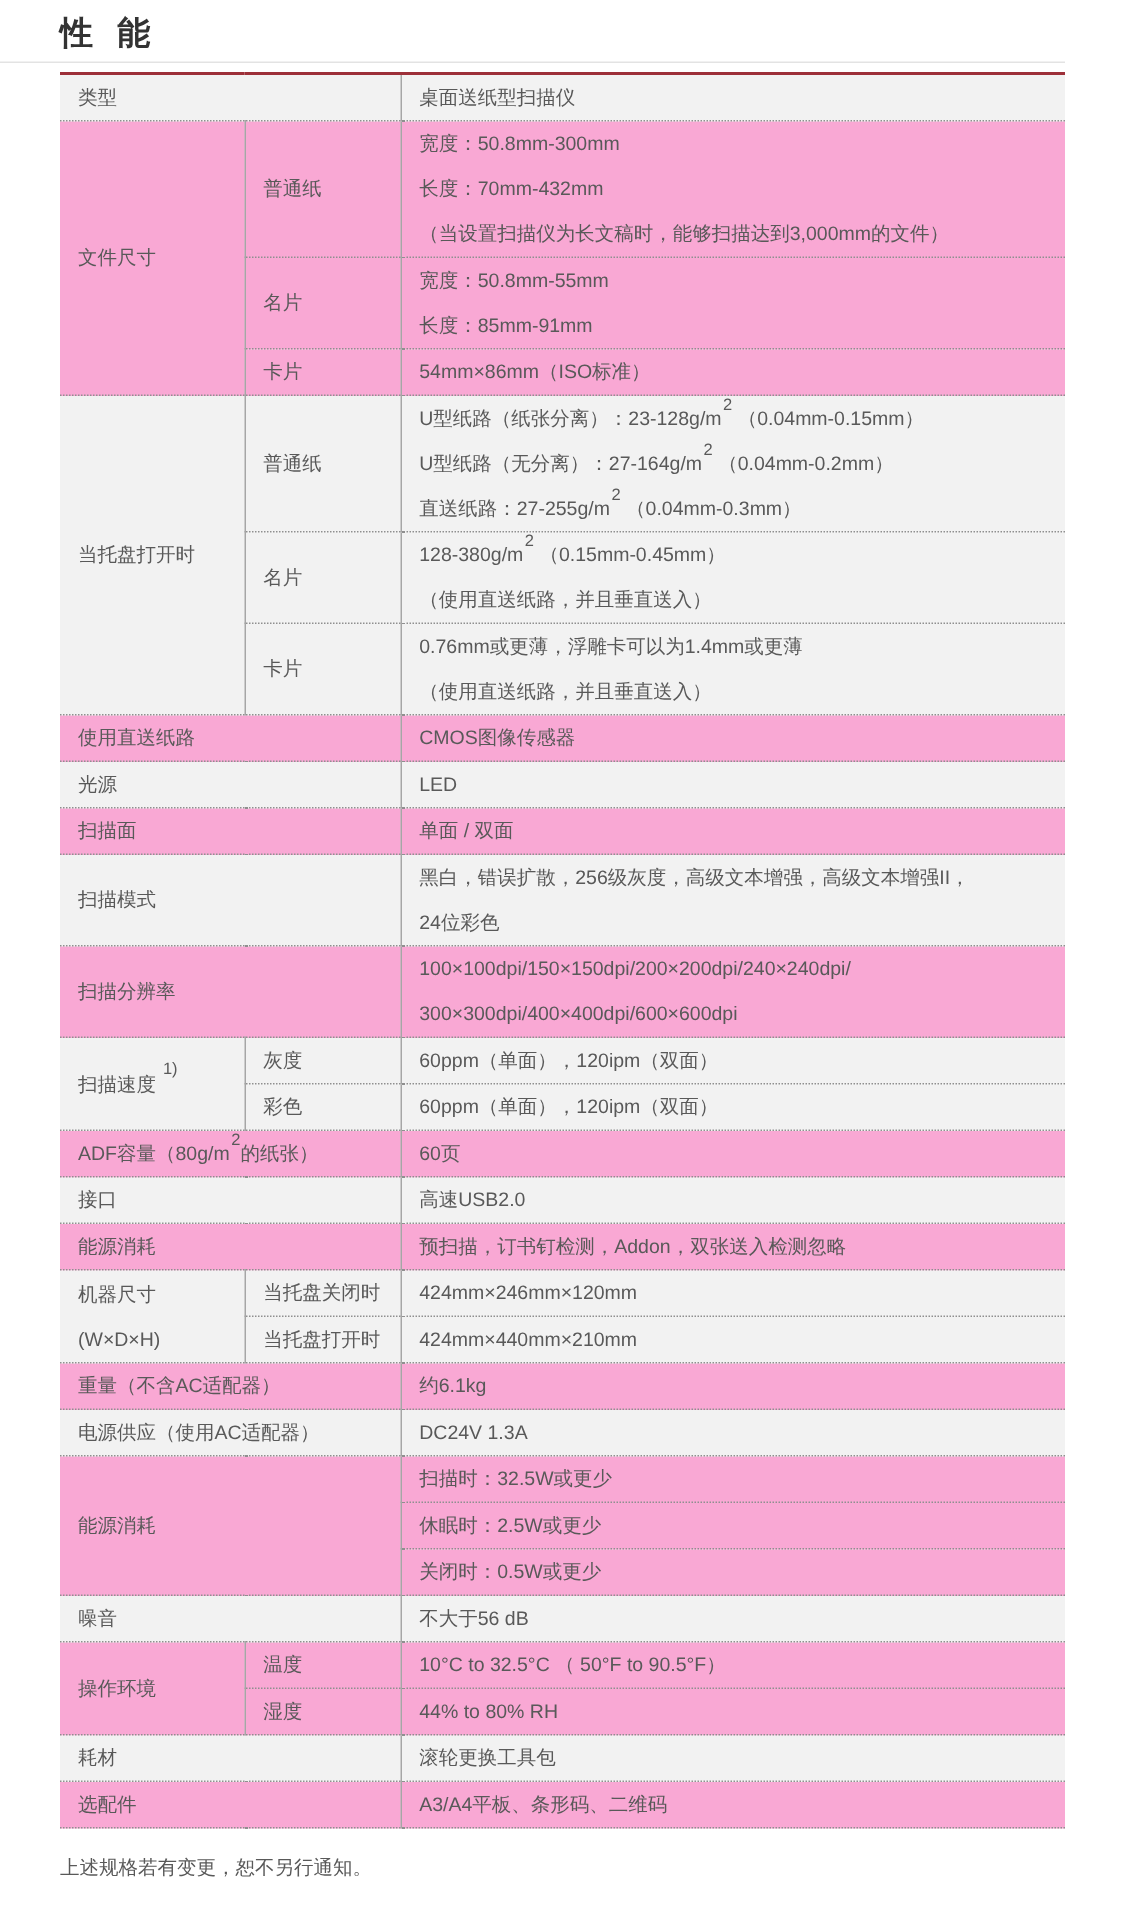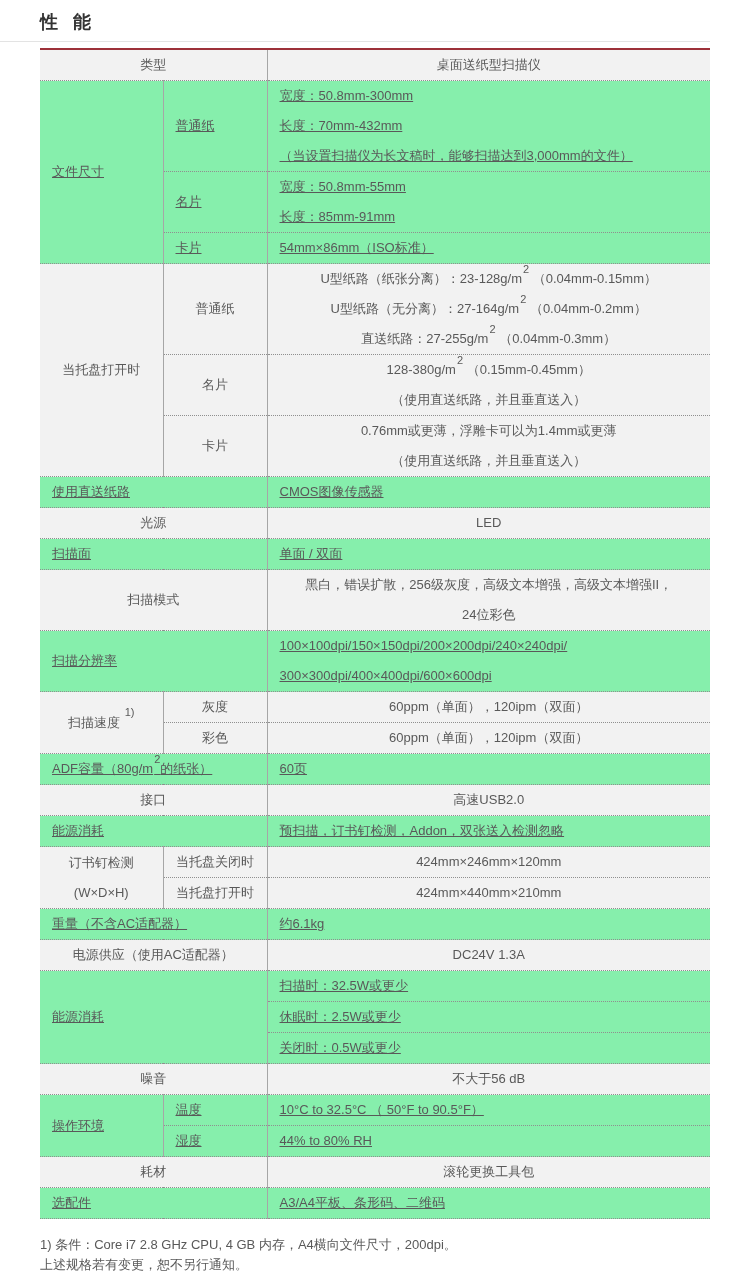--- a/index.html
+++ b/index.html
@@ -11,40 +11,40 @@
   }
   *{box-sizing:border-box;}
   html,body{margin:0;padding:0;}
   body{
     width:750px;min-height:1273px;background:#ffffff;
     font-family:"Liberation Sans","DejaVu Sans",sans-serif;
     color:var(--txt);
   }
   .page{padding-top:8px;}
   h1.title{
-    margin:0 0 0 40px;font-size:18px;line-height:28px;font-weight:bold;
+    margin:0 0 0 40px;font-size:22px;line-height:28px;font-weight:bold;
     color:#333333;letter-spacing:5px;
   }
   .title-rule{height:1px;background:#e3e3e3;margin:5px 40px 0 0;}
   table.spec{
     margin:6px 40px 0 40px;width:670px;
     border-collapse:collapse;table-layout:fixed;
     border-top:2px solid var(--accent);
     border-bottom:1px dotted var(--dot);
   }
   col.w1{width:123px;}
   col.w2{width:104px;}
   col.w3{width:443px;}
   td{
     border-top:1px dotted var(--dot);
     padding:0;vertical-align:middle;
     font-size:13px;color:var(--txt);
   }
-  tr.g td{background:var(--alt-bg);text-align:center;}
-  tr.w td{background:#86efac;text-decoration:underline;}
+  tr.g td{background:var(--alt-bg);}
+  tr.w td{background:#f9a8d4;}
   td.cr{border-right:1px solid var(--vline);}
   .line{padding:7px 12px;line-height:16px;white-space:nowrap;}
   sup{
     font-size:11px;line-height:0;position:relative;top:-5px;margin-left:1px;
   }
   .footnotes{
     margin:16px 40px 0 40px;font-size:13px;color:var(--txt);line-height:20px;
   }
 </style>
 </head>
@@ -224,21 +224,21 @@
         <td colspan="2" class="cr">
             <div class="line">能源消耗</div>
           </td>
         <td>
             <div class="line">预扫描，订书钉检测，Addon，双张送入检测忽略</div>
           </td>
       </tr>
 
       <tr class="g">
         <td rowspan="2" class="cr">
-          <div class="line">订书钉检测</div>
+          <div class="line">机器尺寸</div>
           <div class="line">(W×D×H)</div>
         </td>
         <td class="cr">
             <div class="line">当托盘关闭时</div>
           </td>
         <td>
             <div class="line">424mm×246mm×120mm</div>
           </td>
       </tr>
       <tr class="g">
@@ -331,17 +331,16 @@
           </td>
         <td>
             <div class="line">A3/A4平板、条形码、二维码</div>
           </td>
       </tr>
 
     </tbody>
   </table>
 
   <div class="footnotes">
-    <div>1) 条件：Core i7 2.8 GHz CPU, 4 GB 内存，A4横向文件尺寸，200dpi。</div>
     <div>上述规格若有变更，恕不另行通知。</div>
   </div>
 
 </div>
 
 </body></html>

